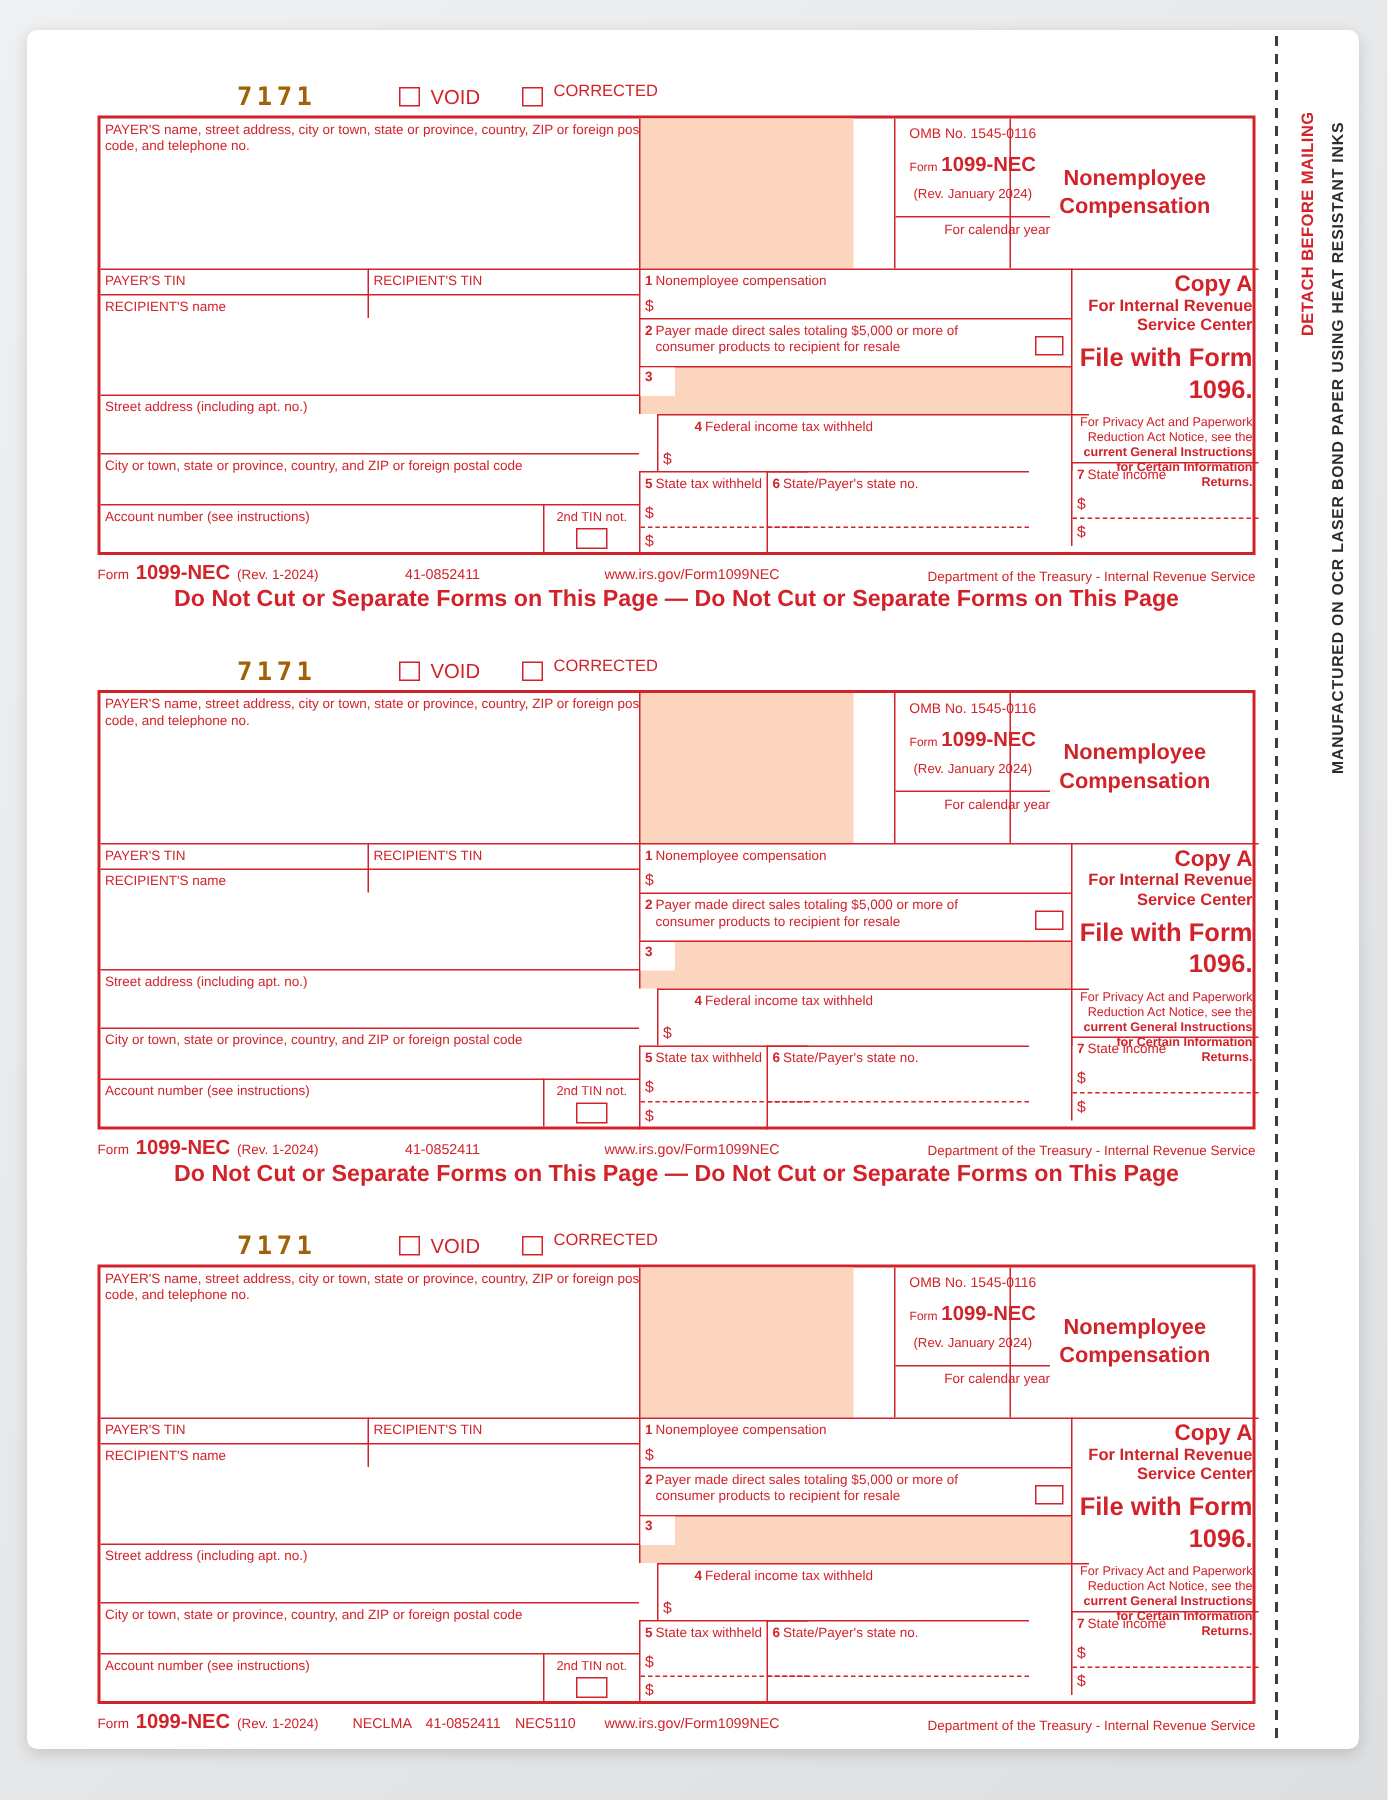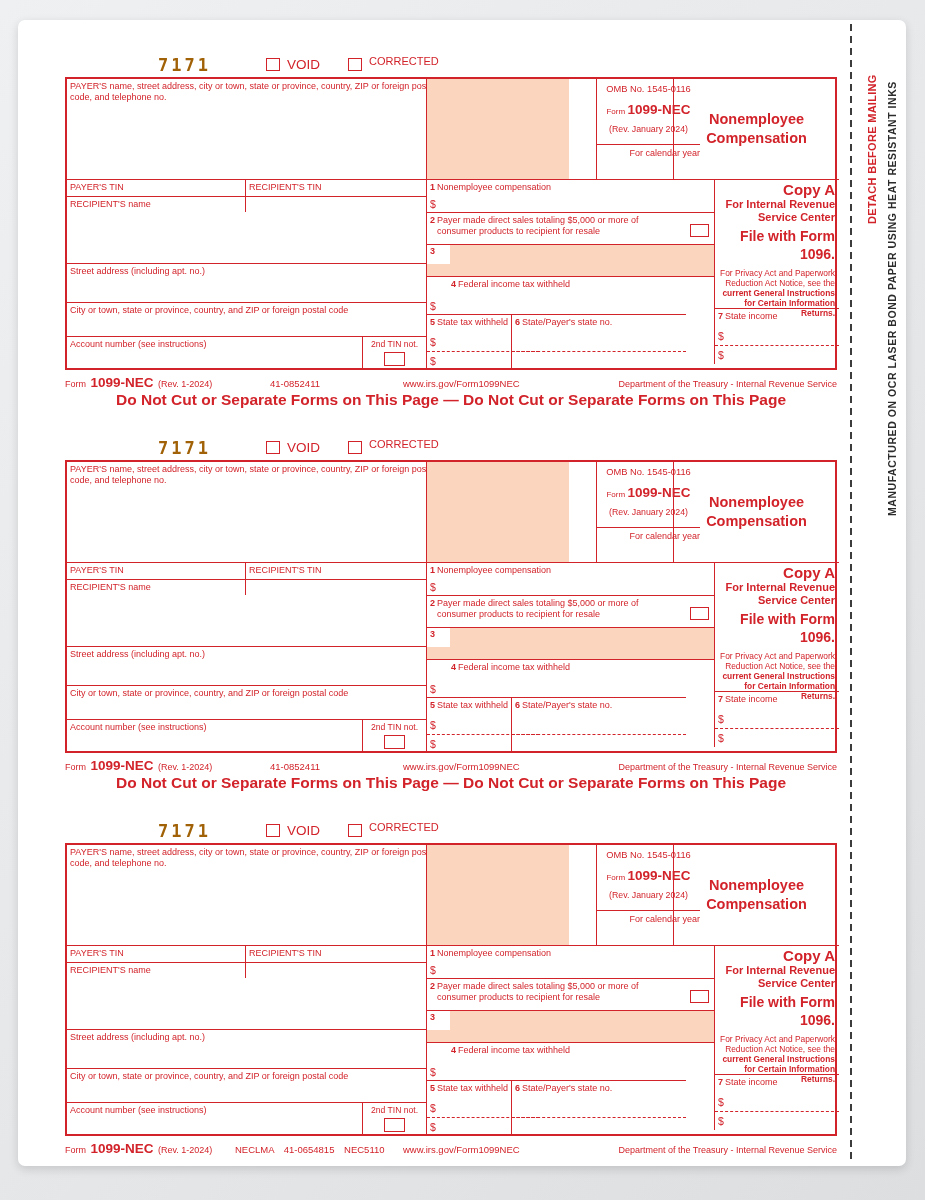--- a/index.html
+++ b/index.html
@@ -52,36 +52,36 @@
   .cal-year{position:absolute;top:69px;left:0;right:0;text-align:right;font-size:9px;}
   .title-cell{left:606px;top:0;width:166px;height:100px;display:flex;align-items:center;justify-content:center;}
   .title-text{font-size:14.5px;font-weight:bold;text-align:center;line-height:1.3;padding:0 16px;}
   
   .payer-tin{left:0;top:100px;width:178px;height:33px;}
   .recip-tin{left:178px;top:100px;width:181px;height:33px;}
   .box1{left:359px;top:100px;width:288px;height:33px;}
   .copy-a-cell{left:647px;top:100px;width:125px;height:135px;text-align:right;padding:2px 4px;}
   .copy-a{font-size:15px;font-weight:bold;line-height:1.05;}
   .copy-sub{font-size:11px;font-weight:bold;line-height:1.2;}
-  .file-with{font-size:14px;font-weight:bold;margin-top:4px;}
+  .file-with{font-size:17px;font-weight:bold;margin-top:4px;}
   .privacy{font-size:8.4px;line-height:1.2;margin-top:5px;}
   
   .recip-name{left:0;top:117px;width:359px;height:51px;}
   .street{left:0;top:184px;width:359px;height:39px;}
   .city{left:0;top:223px;width:359px;height:34px;}
   .account{left:0;top:257px;width:295px;height:32px;}
   .tin2{left:295px;top:257px;width:64px;height:32px;text-align:center;font-size:8.6px;padding-top:2px;}
   .tin2-chk{left:21px;top:15px;width:21px;height:14px;}
   
   .box2{left:359px;top:133px;width:288px;height:32px;display:flex;padding:2px 3px;}
   .box2-text{width:236px;}
   .box2-chk{left:263px;top:11px;width:19px;height:13px;}
   .box3{left:359px;top:165px;width:288px;height:32px;background:var(--pink);}
   .box3-lbl{position:absolute;left:0;top:0;width:23px;height:19px;background:#fff;padding:1px 0 0 3px;font-weight:bold;box-sizing:border-box;}
-  .box4{left:359px;top:197px;width:288px;height:38px;padding-left:24px;}
+  .box4{left:371px;top:197px;width:288px;height:38px;padding-left:24px;}
   .box5{left:359px;top:235px;width:113px;height:56px;}
   .box6{left:444px;top:235px;width:175px;height:56px;}
   .box7{left:647px;top:229px;width:125px;height:56px;}
   .mid-dash{position:absolute;left:0;right:0;top:36px;border-top:1.2px dashed var(--red);}
   .d-top{position:absolute;left:3px;top:21px;font-size:10.5px;}
   .d-bot{position:absolute;left:3px;top:40px;font-size:10.5px;}
   
   .footer{position:absolute;left:0;top:318px;width:772px;height:18px;}
   .f-left{position:absolute;left:0;bottom:0;}
   .f-word{font-size:9px;}
@@ -414,21 +414,21 @@
         <span class="d-bot">$</span>
       </div>
     </div>
 
     <div class="footer">
       <div class="f-left">
         <span class="f-word">Form</span>
         <span class="f-name">1099-NEC</span>
         <span class="f-rev">(Rev. 1-2024)</span>
       </div>
-      <div class="footer-codes">NECLMA 41-0654815 NEC5110</div>
+      <div class="footer-codes">NECLMA 41-0852411 NEC5110</div>
       <div class="footer-url">www.irs.gov/Form1099NEC</div>
       <div class="footer-dept">Department of the Treasury - Internal Revenue Service</div>
     </div>
 
   </div>
 </div>
 
 <div class="perforation"></div>
 <div class="detach">DETACH BEFORE MAILING</div>
 <div class="manufactured">MANUFACTURED ON OCR LASER BOND PAPER USING HEAT RESISTANT INKS</div>

